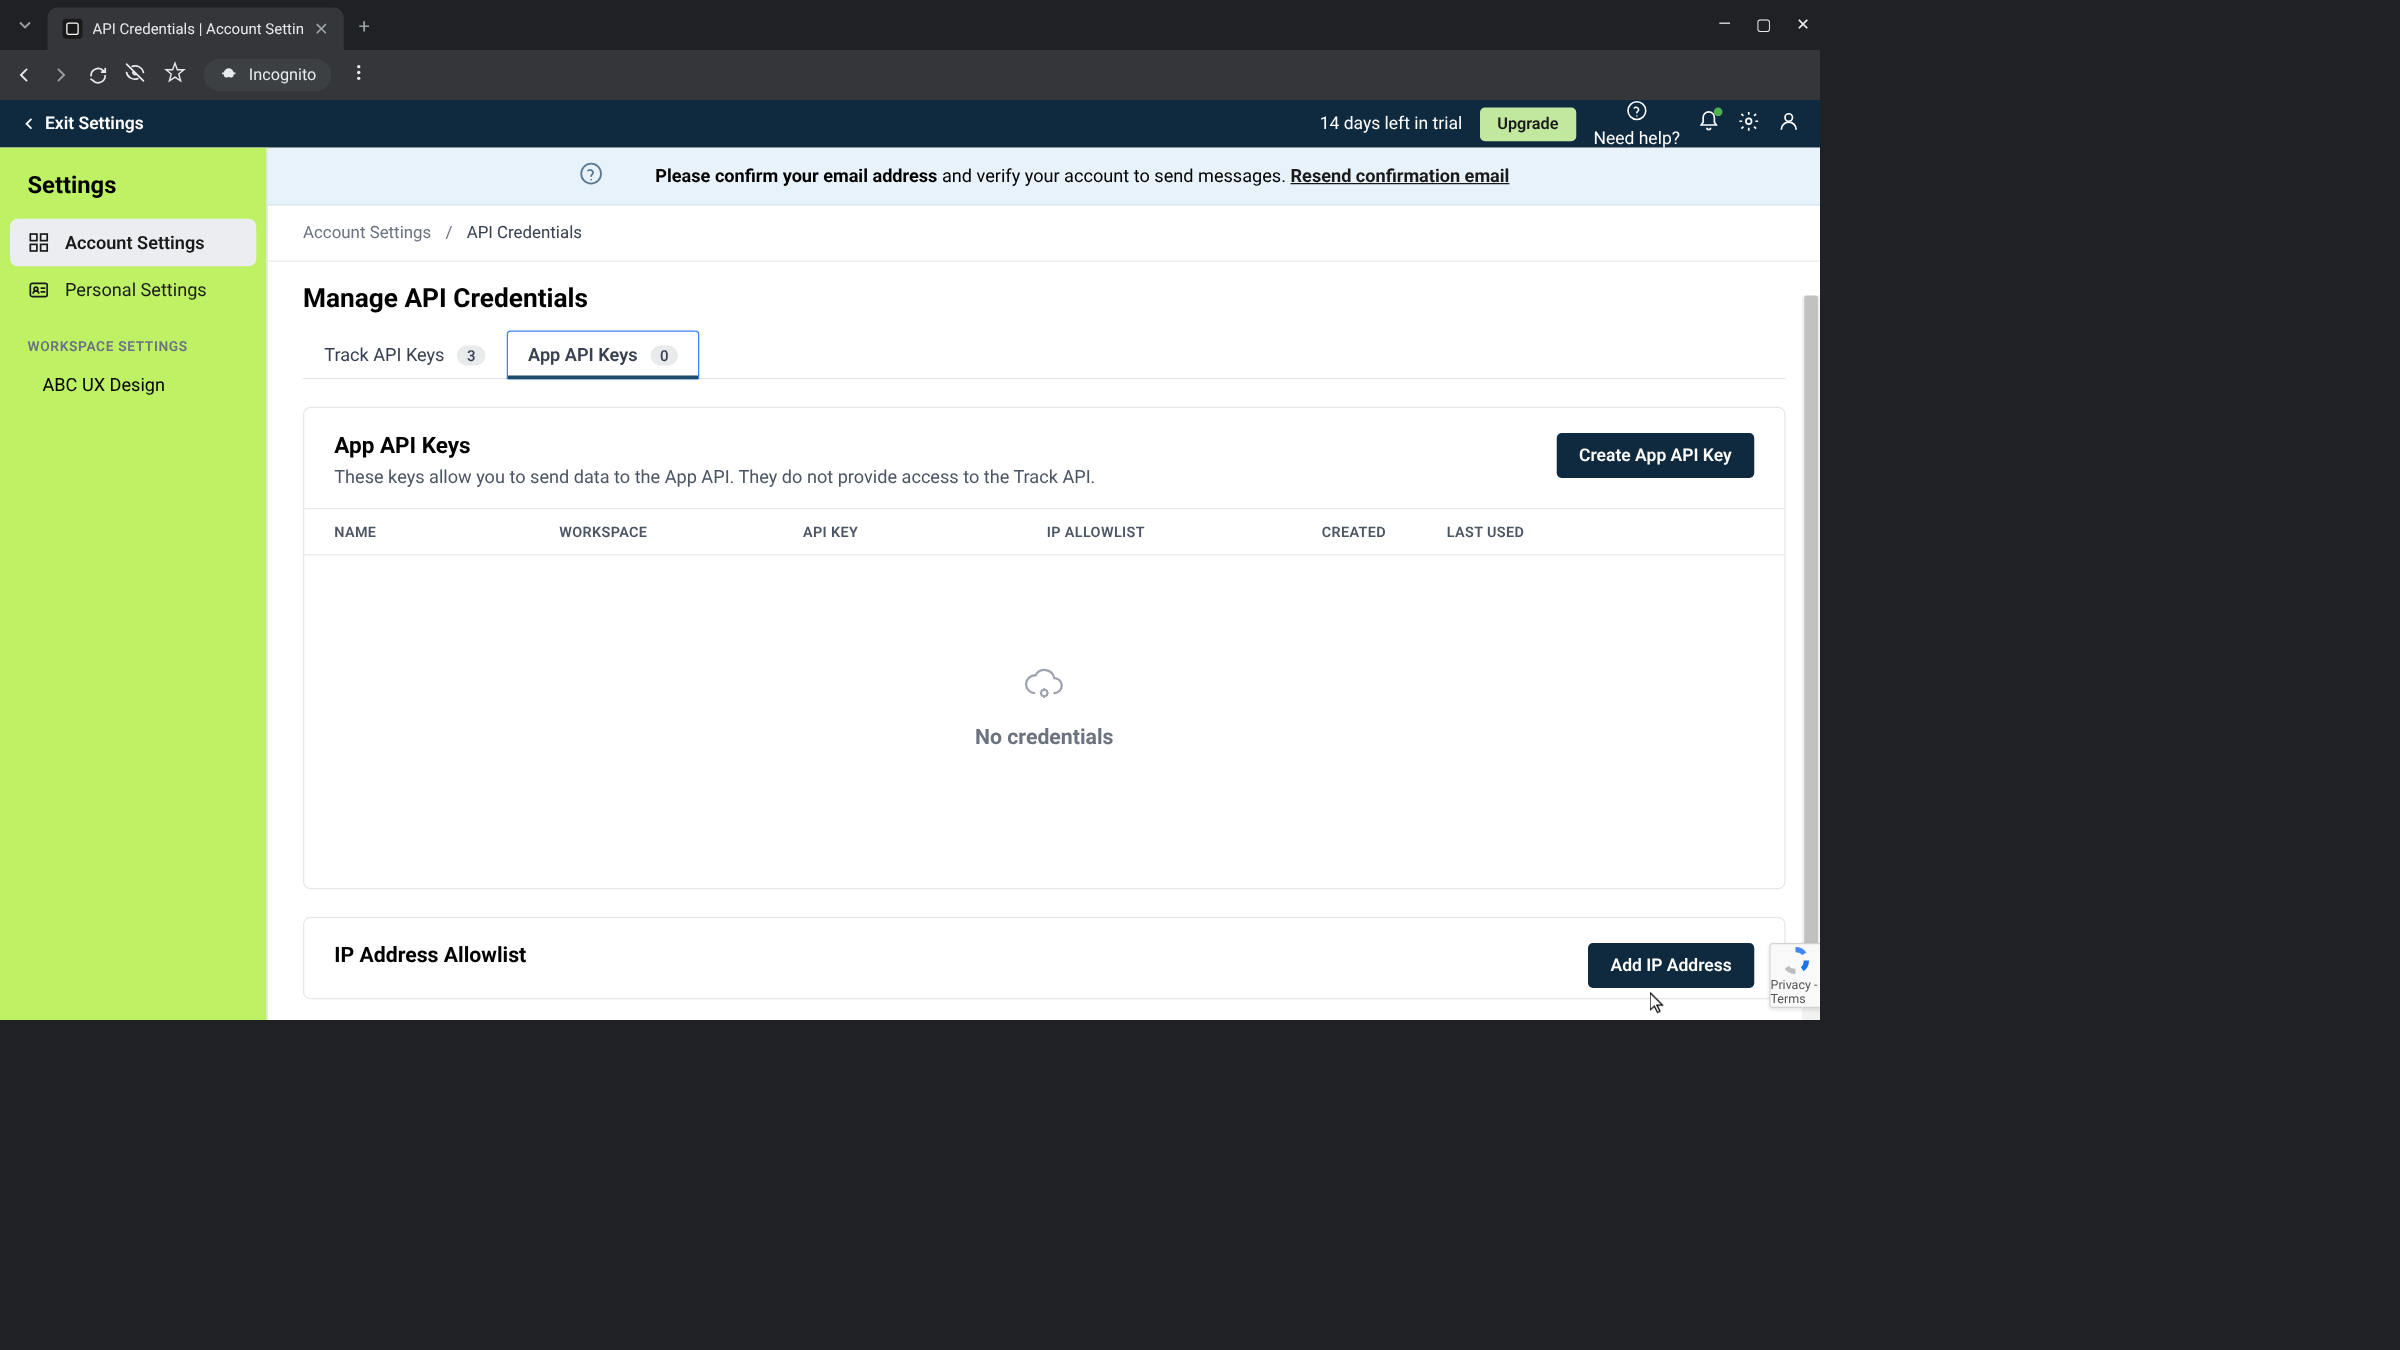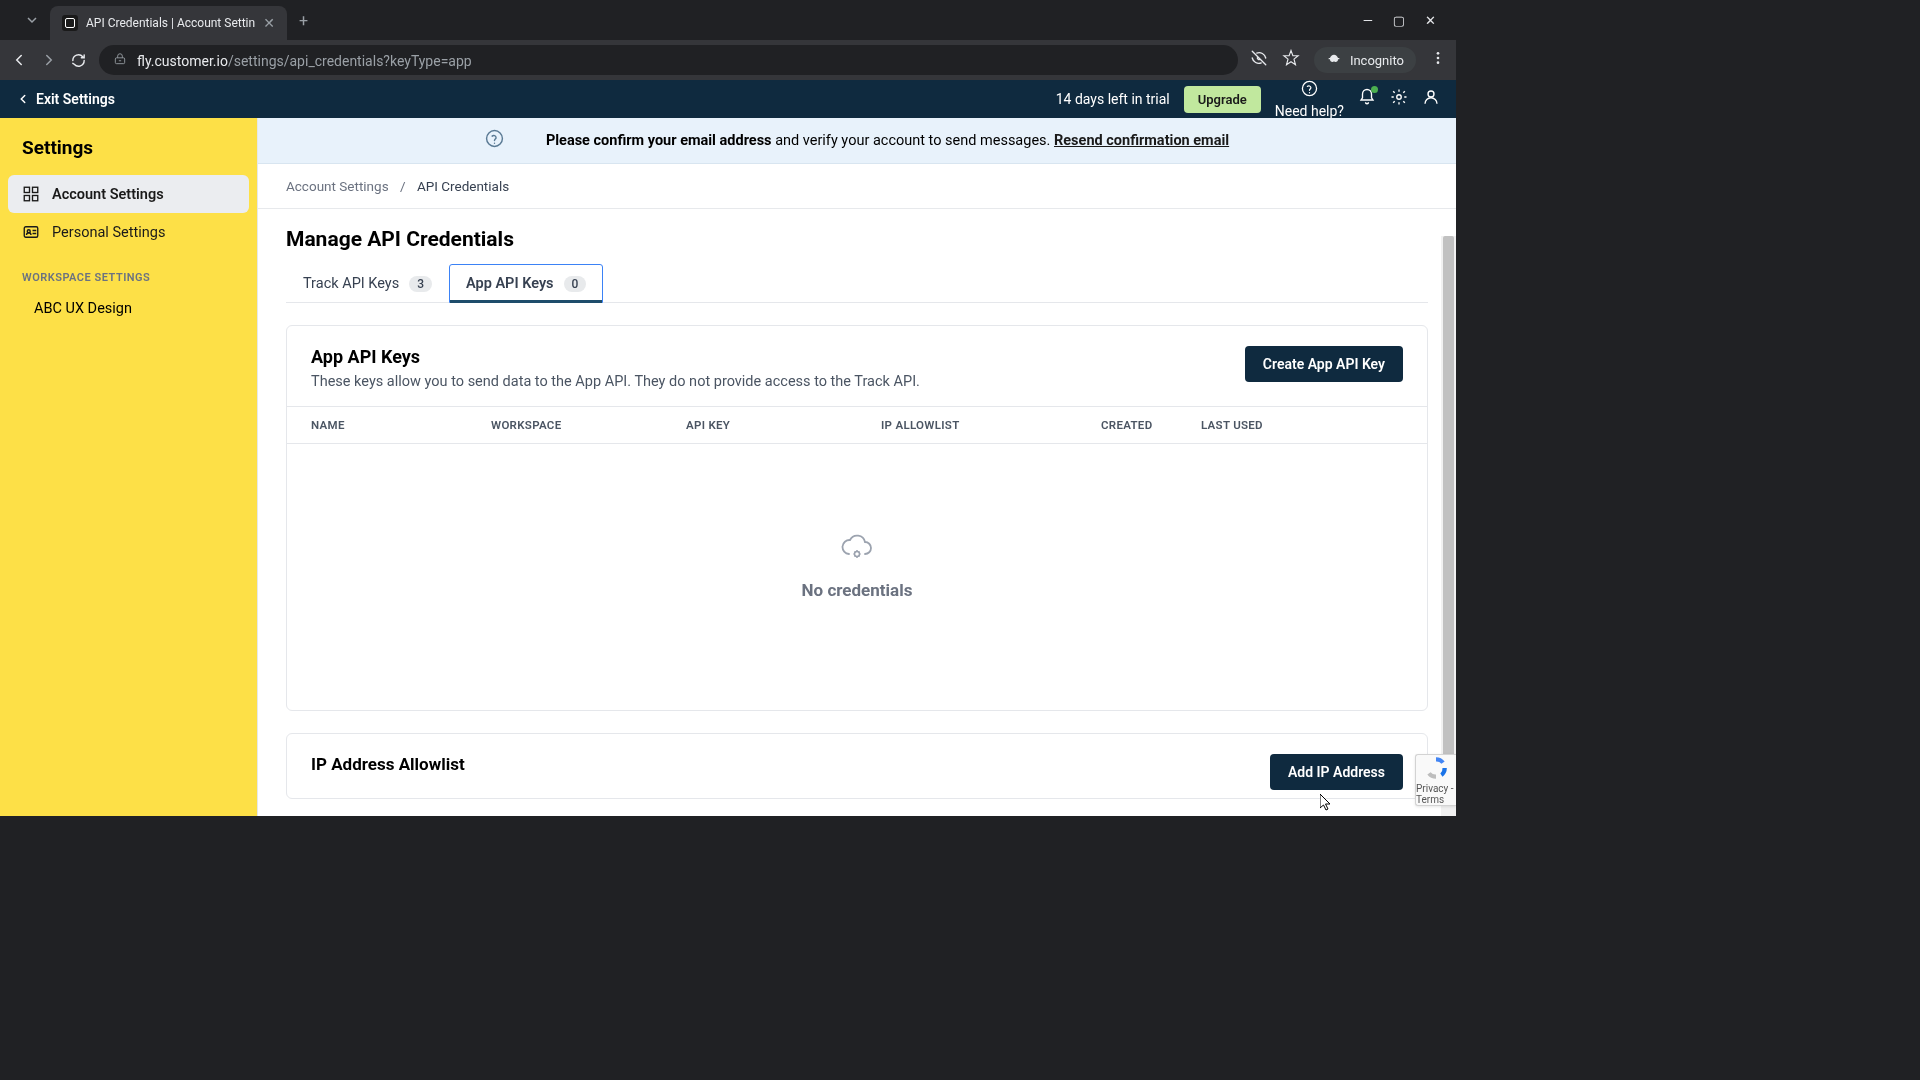--- a/index.html
+++ b/index.html
@@ -1,19 +1,19 @@
 <!DOCTYPE html>
 <html><head>
 <meta charset="utf-8">
 <style>
 * { margin: 0; padding: 0; box-sizing: border-box; font-family: -apple-system, BlinkMacSystemFont, "Segoe UI", Roboto, sans-serif; }
 body { background: #202124; width: 1456px; height: 816px; overflow: hidden; position: relative; }
 
 
-.browser-top { background: #202124; height: 40px; display: flex; align-items: center; padding: 0 20px; }
+.browser-top { background: #202124; height: 40px; display: flex; align-items: center; padding: 0 8px; }
 .tab-dropdown { width: 24px; height: 24px; display: flex; align-items: center; justify-content: center; color: #9aa0a6; cursor: pointer; margin-right: 6px; }
 .tab { background: #35363a; height: 34px; border-radius: 8px 8px 0 0; display: flex; align-items: center; padding: 0 12px; gap: 8px; min-width: 200px; margin-top: 6px; }
 .tab-favicon { width: 16px; height: 16px; background: #1a1a1a; border-radius: 3px; display: flex; align-items: center; justify-content: center; }
 .tab-favicon::before { content: ""; width: 8px; height: 8px; border: 1.5px solid #fff; border-radius: 2px; }
 .tab-title { color: #e8eaed; font-size: 12px; flex: 1; white-space: nowrap; overflow: hidden; text-overflow: ellipsis; }
 .tab-close { color: #9aa0a6; cursor: pointer; font-size: 14px; }
 .new-tab { color: #9aa0a6; margin-left: 12px; cursor: pointer; font-size: 16px; }
 .window-controls { margin-left: auto; display: flex; gap: 20px; color: #e8eaed; }
 .window-controls span { cursor: pointer; font-size: 13px; }
 
@@ -32,21 +32,21 @@
 .app-header { background: #0f2a3f; height: 38px; display: flex; align-items: center; padding: 0 16px; color: #fff; }
 .exit-link { display: flex; align-items: center; gap: 6px; font-size: 14px; font-weight: 600; cursor: pointer; }
 .header-right { margin-left: auto; display: flex; align-items: center; gap: 14px; }
 .trial-text { font-size: 14px; }
 .upgrade-btn { background: #c1e89e; color: #1a1a1a; border: none; padding: 6px 14px; border-radius: 4px; font-weight: 600; font-size: 13px; cursor: pointer; }
 .help-link { display: flex; align-items: center; gap: 6px; font-size: 14px; cursor: pointer; flex-direction: column; }
 .header-icon { cursor: pointer; position: relative; }
 .notif-dot { position: absolute; top: -2px; right: -2px; width: 7px; height: 7px; background: #4caf50; border-radius: 50%; }
 
 .app-body { display: flex; flex: 1; overflow: hidden; }
-.sidebar { width: 258px; border-right: 1px solid #e5e7eb; padding: 14px 8px; background: #fde047; }
+.sidebar { width: 214px; border-right: 1px solid #e5e7eb; padding: 14px 8px; background: #bef264; }
 .sidebar-title { font-size: 19px; font-weight: 700; padding: 4px 14px 16px; }
 .sidebar-item { display: flex; align-items: center; gap: 12px; padding: 10px 14px; border-radius: 6px; font-size: 14.5px; cursor: pointer; color: #1a1a1a; }
 .sidebar-item.active { background: #ebedf0; font-weight: 600; }
 .sidebar-section { font-size: 11px; font-weight: 600; letter-spacing: 0.5px; color: #6b7280; padding: 20px 14px 8px; }
 .sidebar-sub { padding: 8px 14px 8px 26px; font-size: 14.5px; cursor: pointer; }
 
 .main { flex: 1; overflow-y: auto; background: #fff; position: relative; }
 .banner { background: #e8f2fb; padding: 11px 20px; display: flex; align-items: center; justify-content: center; gap: 10px; font-size: 14.5px; border-bottom: 1px solid #d8e5f0; }
 .banner-icon { color: #5a7a94; }
 .banner strong { font-weight: 700; padding-left: 32px; }
@@ -128,30 +128,20 @@
   <span class="nav-btn">
     <svg width="18" height="18" viewBox="0 0 24 24">
         <path d="M9 18l6-6-6-6" stroke="currentColor" stroke-width="2" fill="none" stroke-linecap="round"></path>
       </svg>
   </span>
   <span class="nav-btn enabled">
     <svg width="17" height="17" viewBox="0 0 24 24">
         <path d="M4 12a8 8 0 0 1 14-5.3L20 8M20 4v4h-4M20 12a8 8 0 0 1-14 5.3L4 16" stroke="currentColor" stroke-width="2" fill="none" stroke-linecap="round"></path>
       </svg>
   </span>
-  <div class="url-bar">
-    <span class="url-icon">
-      <svg width="14" height="14" viewBox="0 0 24 24">
-          <rect x="4" y="10" width="16" height="10" rx="2" stroke="currentColor" fill="none" stroke-width="1.5"></rect>
-          <path d="M8 10V7a4 4 0 0 1 8 0v3" stroke="currentColor" fill="none" stroke-width="1.5"></path>
-          <line x1="10" y1="15" x2="14" y2="15" stroke="currentColor" stroke-width="1.5"></line>
-        </svg>
-    </span>
-    <span><span class="url-text">fly.customer.io</span><span class="url-text url-path">/settings/api_credentials?keyType=app</span></span>
-  </div>
   <div class="browser-right">
     <span>
       <svg width="18" height="18" viewBox="0 0 24 24">
           <path d="M3 3l18 18M10.5 10.5a2 2 0 0 0 3 3M9 5.5A9 9 0 0 1 21 12M3 12a9 9 0 0 0 12 6.5" stroke="currentColor" stroke-width="1.8" fill="none" stroke-linecap="round"></path>
         </svg>
     </span>
     <span>
       <svg width="18" height="18" viewBox="0 0 24 24">
           <path d="M12 2l2.5 7h7l-5.5 4.5 2 7.5L12 17l-6 4 2-7.5L2.5 9h7z" stroke="currentColor" stroke-width="1.5" fill="none"></path>
         </svg>

